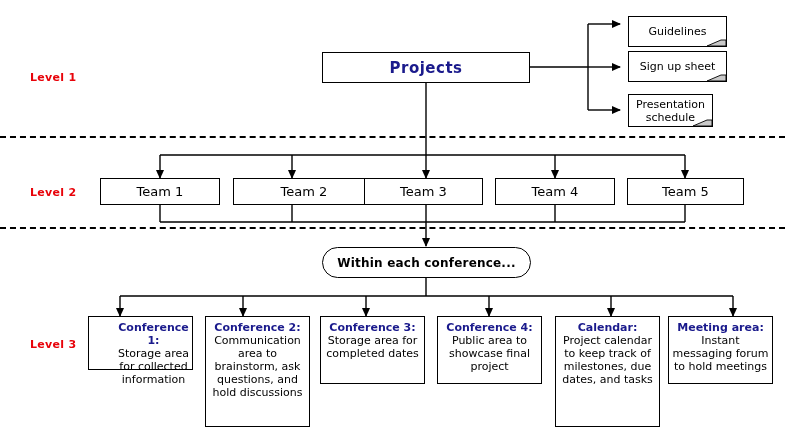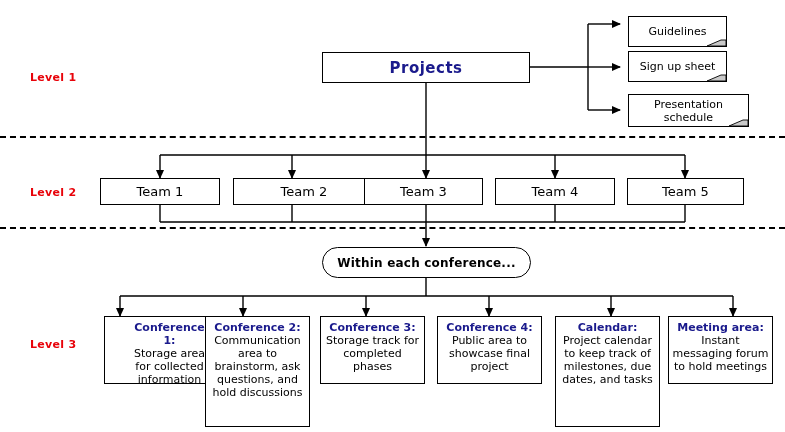--- a/index.html
+++ b/index.html
@@ -116,21 +116,21 @@
     <svg class="fold" viewBox="0 0 22 11">
       <path d="M2,10 L16,4 L21,4 L21,10 z" fill="#c9c9c9" stroke="#000" stroke-width="0.9"></path>
     </svg>
   </div>
   <div class="doc" style="left:628px;top:51px;width:99px;height:31px;">
     <span>Sign up sheet</span>
     <svg class="fold" viewBox="0 0 22 11">
       <path d="M2,10 L16,4 L21,4 L21,10 z" fill="#c9c9c9" stroke="#000" stroke-width="0.9"></path>
     </svg>
   </div>
-  <div class="doc" style="left:628px;top:94px;width:121px;height:33px;">
+  <div class="doc" style="left:628px;top:94px;width:85px;height:33px;">
     <span>Presentation schedule</span>
     <svg class="fold" viewBox="0 0 22 11">
       <path d="M2,10 L16,4 L21,4 L21,10 z" fill="#c9c9c9" stroke="#000" stroke-width="0.9"></path>
     </svg>
   </div>
 
   <div class="box team" style="left:100px;top:178px;width:120px;height:27px;">
     <span>Team 1</span>
   </div>
   <div class="box team" style="left:233px;top:178px;width:142px;height:27px;text-align:center;">
@@ -143,33 +143,33 @@
     <span>Team 4</span>
   </div>
   <div class="box team" style="left:627px;top:178px;width:117px;height:27px;">
     <span>Team 5</span>
   </div>
 
   <div class="stadium" style="left:322px;top:247px;width:209px;height:31px;">
     <span>Within each conference...</span>
   </div>
 
-  <div class="conf" style="left:104px;top:316px;width:105px;height:68px;padding-left:28px;">
+  <div class="conf" style="left:88px;top:316px;width:105px;height:54px;padding-left:28px;">
     <span class="ttl">Conference 1:</span>
     <span class="bdy">Storage area for collected information</span>
   </div>
 
   <div class="conf" style="left:205px;top:316px;width:105px;height:111px;">
     <span class="ttl">Conference 2:</span>
     <span class="bdy">Communication area to brainstorm, ask questions, and hold discussions</span>
   </div>
 
   <div class="conf" style="left:320px;top:316px;width:105px;height:68px;">
     <span class="ttl">Conference 3:</span>
-    <span class="bdy">Storage track for completed phases</span>
+    <span class="bdy">Storage area for completed dates</span>
   </div>
 
   <div class="conf" style="left:437px;top:316px;width:105px;height:68px;">
     <span class="ttl">Conference 4:</span>
     <span class="bdy">Public area to showcase final project</span>
   </div>
 
   <div class="conf" style="left:555px;top:316px;width:105px;height:111px;">
     <span class="ttl">Calendar:</span>
     <span class="bdy">Project calendar to keep track of milestones, due dates, and tasks</span>

